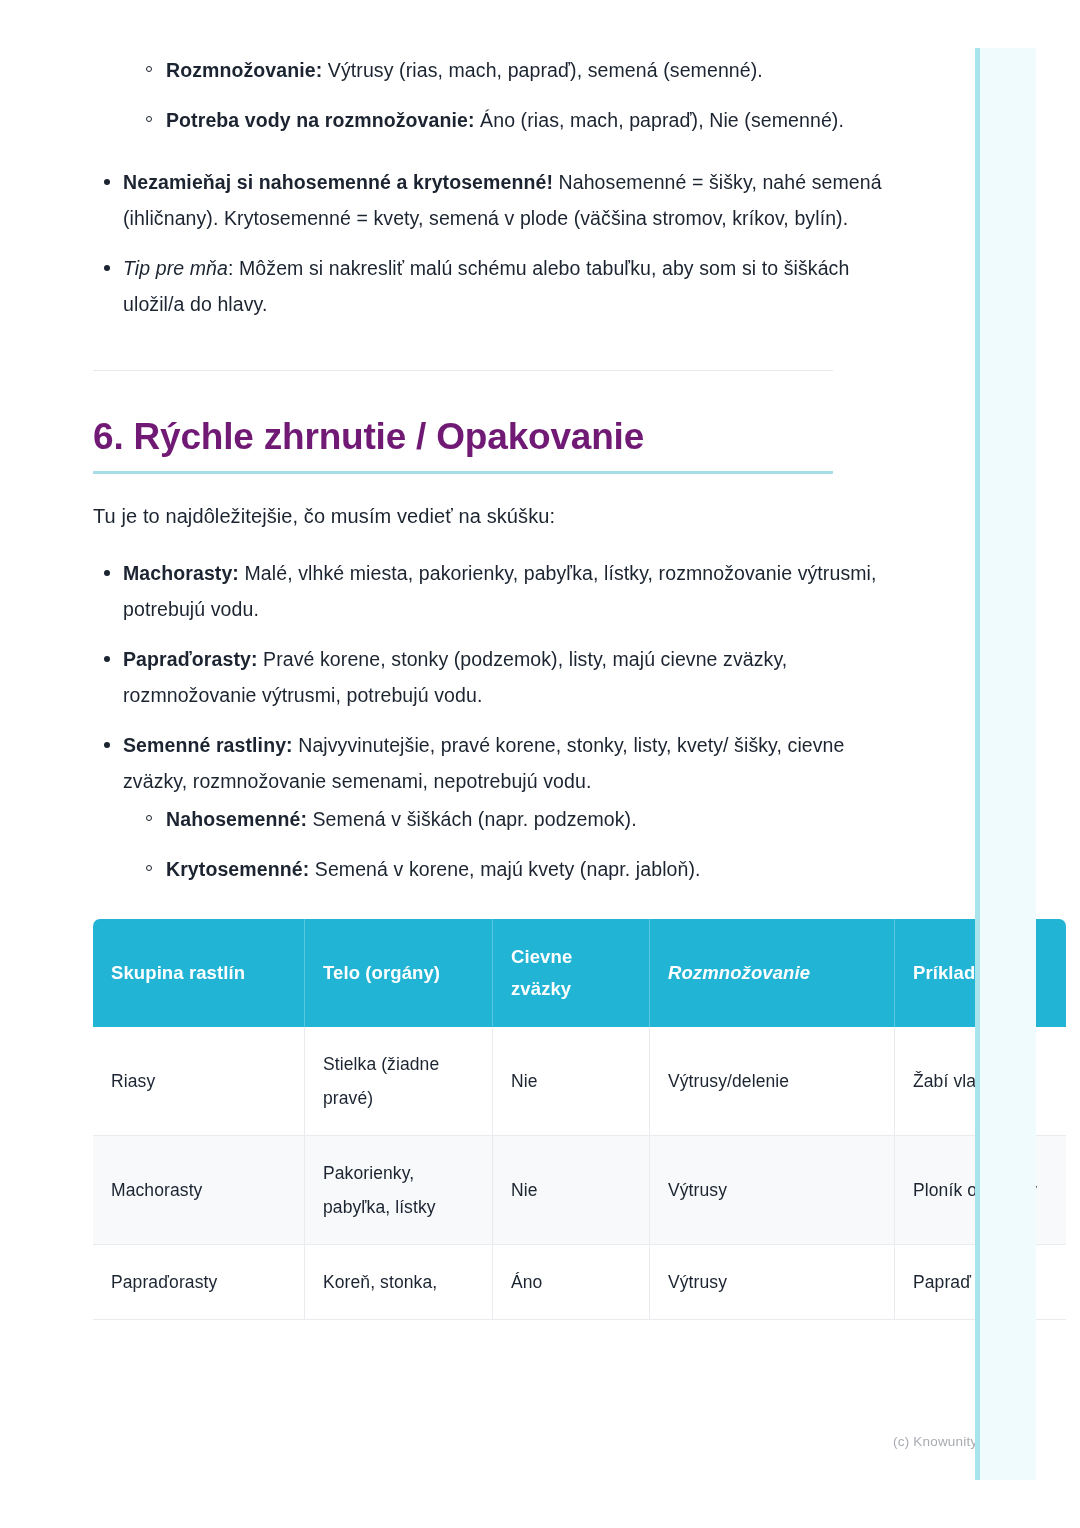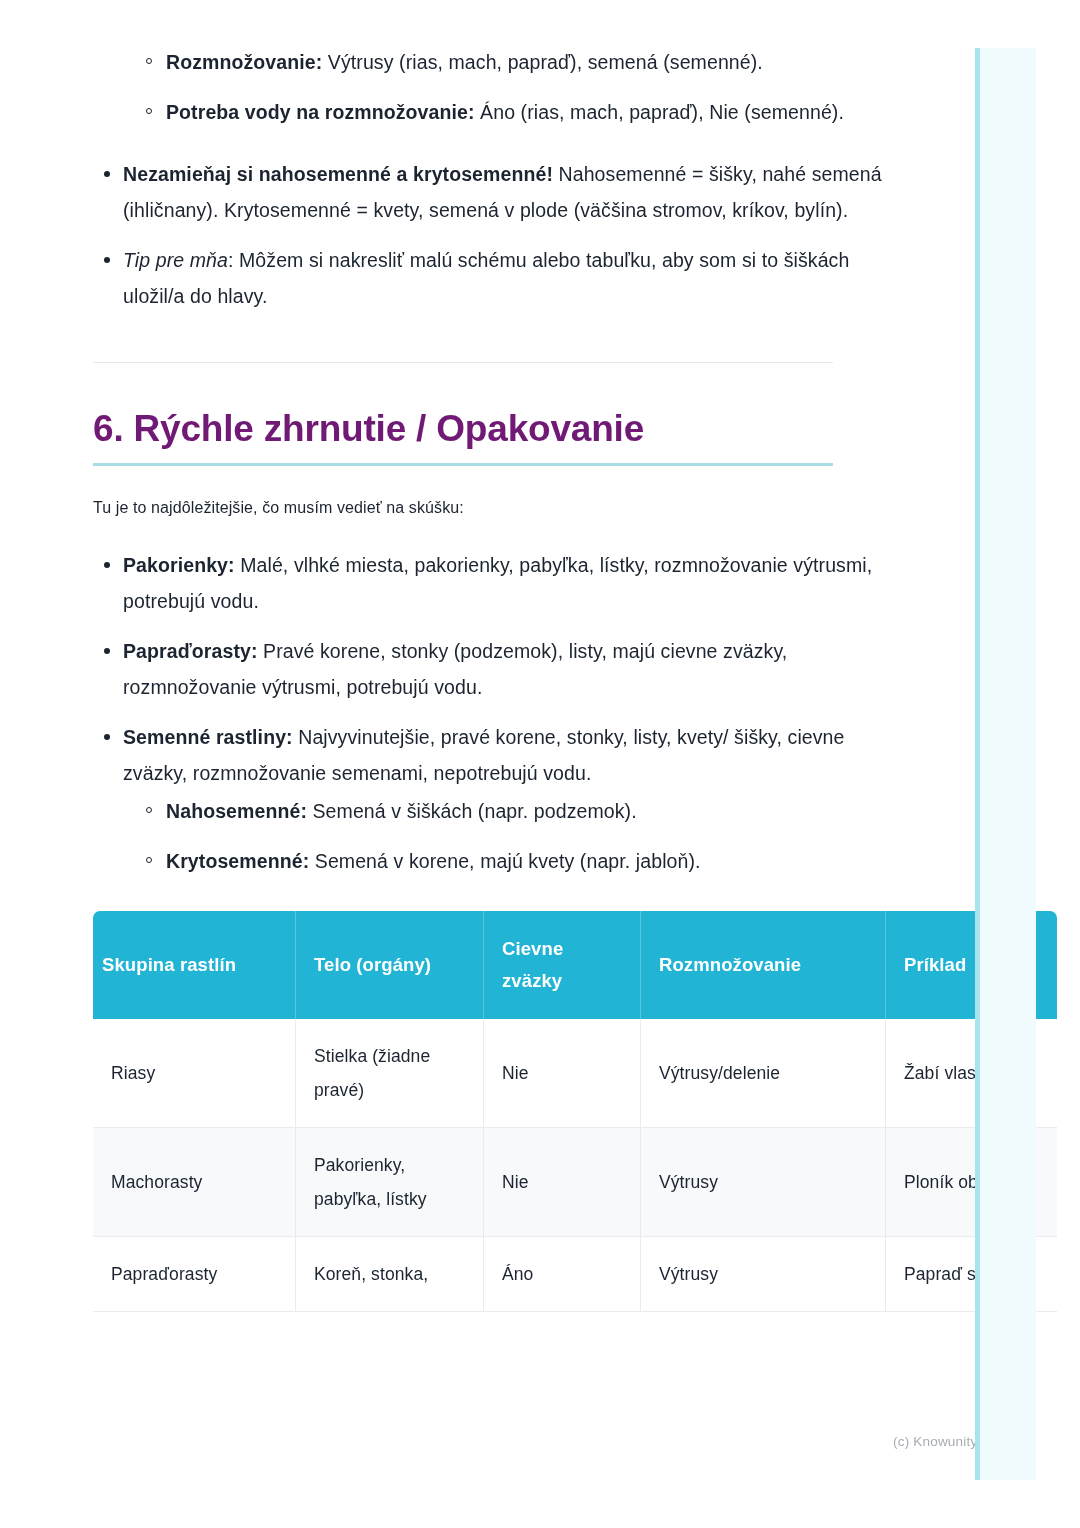--- a/index.html
+++ b/index.html
@@ -65,21 +65,21 @@
     left: 11px;
     top: 15px;
     width: 6px;
     height: 6px;
     border-radius: 50%;
     background: #1b2430;
   }
 
   ul.lvl2 {
     list-style: none;
-    margin: 0;
+    margin: 8px;
     padding: 0;
   }
   ul.lvl2 > li {
     position: relative;
     padding-left: 30px;
     font-size: 19.5px;
     line-height: 36px;
     margin-bottom: 14px;
     color: #1b2430;
     letter-spacing: 0.1px;
@@ -126,21 +126,21 @@
     line-height: 44px;
   }
   .heading-underline {
     height: 3px;
     background: #a9dde6;
     width: 740px;
     margin-top: 12px;
   }
 
   .intro-line {
-    font-size: 16px;
+    font-size: 20px;
     line-height: 34px;
     color: #1b2430;
     letter-spacing: 0.1px;
   }
 
   
   table.summary {
     border-collapse: separate;
     border-spacing: 0;
     width: 789px;
@@ -154,41 +154,41 @@
     font-weight: bold;
     text-align: left;
     padding: 22px 18px;
     vertical-align: middle;
     font-size: 18.5px;
     line-height: 32px;
     border-right: 1px solid #56c7de;
     letter-spacing: 0.1px;
   }
   table.summary th:last-child { border-right: none; }
-  table.summary th:first-child { border-top-left-radius: 7px; padding-left: 9px; }
+  table.summary th:first-child { border-top-left-radius: 7px; }
   table.summary th:last-child  { border-top-right-radius: 7px; }
 
   table.summary td {
     padding: 20px 18px;
     vertical-align: middle;
     line-height: 34px;
     font-size: 17.5px;
     color: #1b2430;
     border-right: 1px solid #e9ebee;
     border-bottom: 1px solid #e9ebee;
     letter-spacing: 0.1px;
   }
   table.summary td:last-child { border-right: none; }
   table.summary tr.alt td { background: #f7f9fa; }
   table.summary tr.plain td { background: #ffffff; }
 
   .col-1 { width: 175px; }
   .col-2 { width: 151px; }
   .col-3 { width: 120px; }
-  .col-4 { width: 208px; }
+  .col-4 { width: 208px; font-style: italic; }
   .col-5 { width: 135px; }
 
   
   .watermark {
     position: absolute;
     left: 893px;
     top: 1434px;
     font-size: 13.5px;
     color: #a8acb2;
     font-family: "Liberation Sans", sans-serif;
@@ -234,21 +234,21 @@
     <div class="heading-underline"></div>
 
     <div style="height:25px"></div>
 
     <div class="intro-line">Tu je to najdôležitejšie, čo musím vedieť na skúšku:</div>
 
     <div style="height:22px"></div>
 
     <ul class="lvl1">
       <li>
-        <span class="b">Pakorienky:</span><span> Malé, vlhké miesta, pakorienky, pabyľka, lístky, rozmnožovanie výtrusmi, potrebujú vodu.</span>
+        <span class="b">Machorasty:</span><span> Malé, vlhké miesta, pakorienky, pabyľka, lístky, rozmnožovanie výtrusmi, potrebujú vodu.</span>
       </li>
       <li>
         <span class="b">Papraďorasty:</span><span> Pravé korene, stonky (podzemok), listy, majú cievne zväzky, rozmnožovanie výtrusmi, potrebujú vodu.</span>
       </li>
       <li>
         <span class="b">Semenné rastliny:</span><span> Najvyvinutejšie, pravé korene, stonky, listy, kvety/ šišky, cievne zväzky, rozmnožovanie semenami, nepotrebujú vodu.</span>
         <ul class="lvl2 nested-inside">
           <li>
             <span class="b">Nahosemenné:</span><span> Semená v šiškách (napr. podzemok).</span>
           </li>

